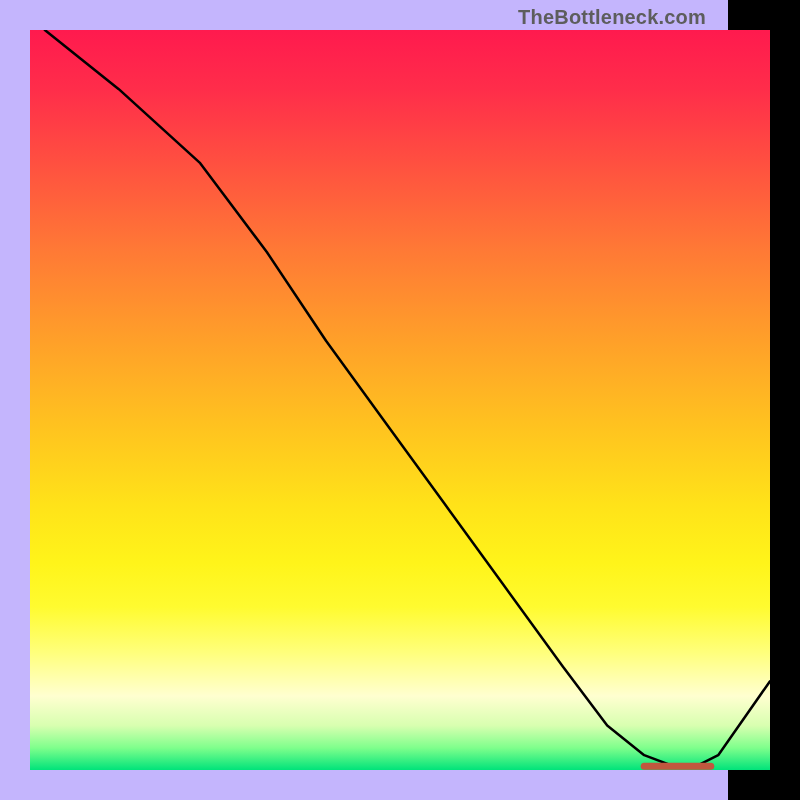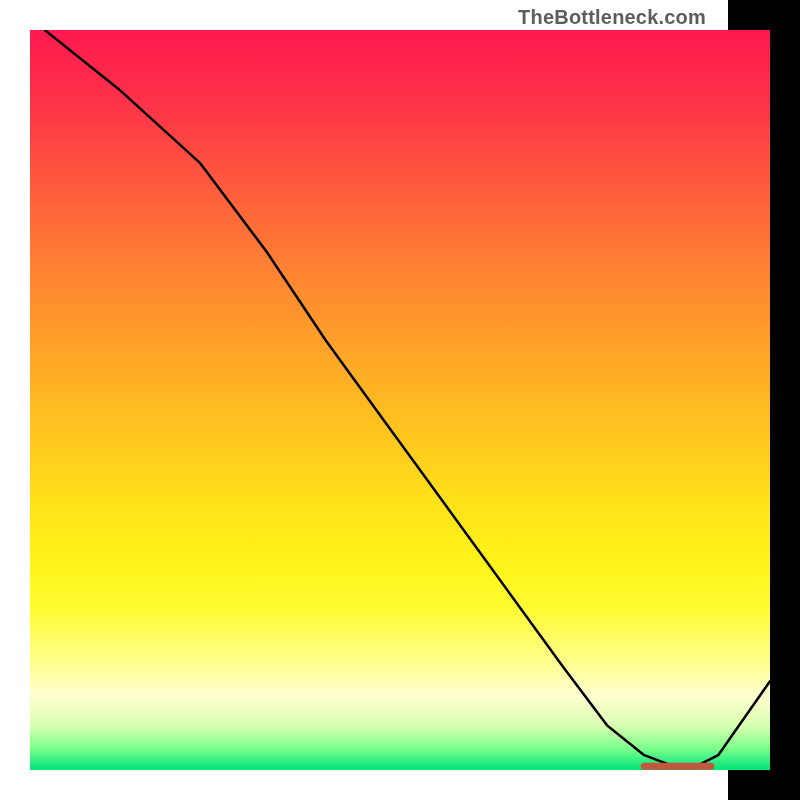--- a/index.html
+++ b/index.html
@@ -8,21 +8,21 @@
     width: 800px;
     height: 800px;
     background: #000000;
     overflow: hidden;
     font-family: Arial, Helvetica, sans-serif;
   }
   .stage {
     position: relative;
     width: 728px;
     height: 800px;
-    background: #ffffff;
+    background: #c4b5fd;
     text-decoration: underline;
   }
   .attribution {
     position: absolute;
     top: 6px;
     right: 22px;
     font-size: 20px;
     font-weight: 600;
     color: #5d5d5d;
     letter-spacing: 0.2px;

